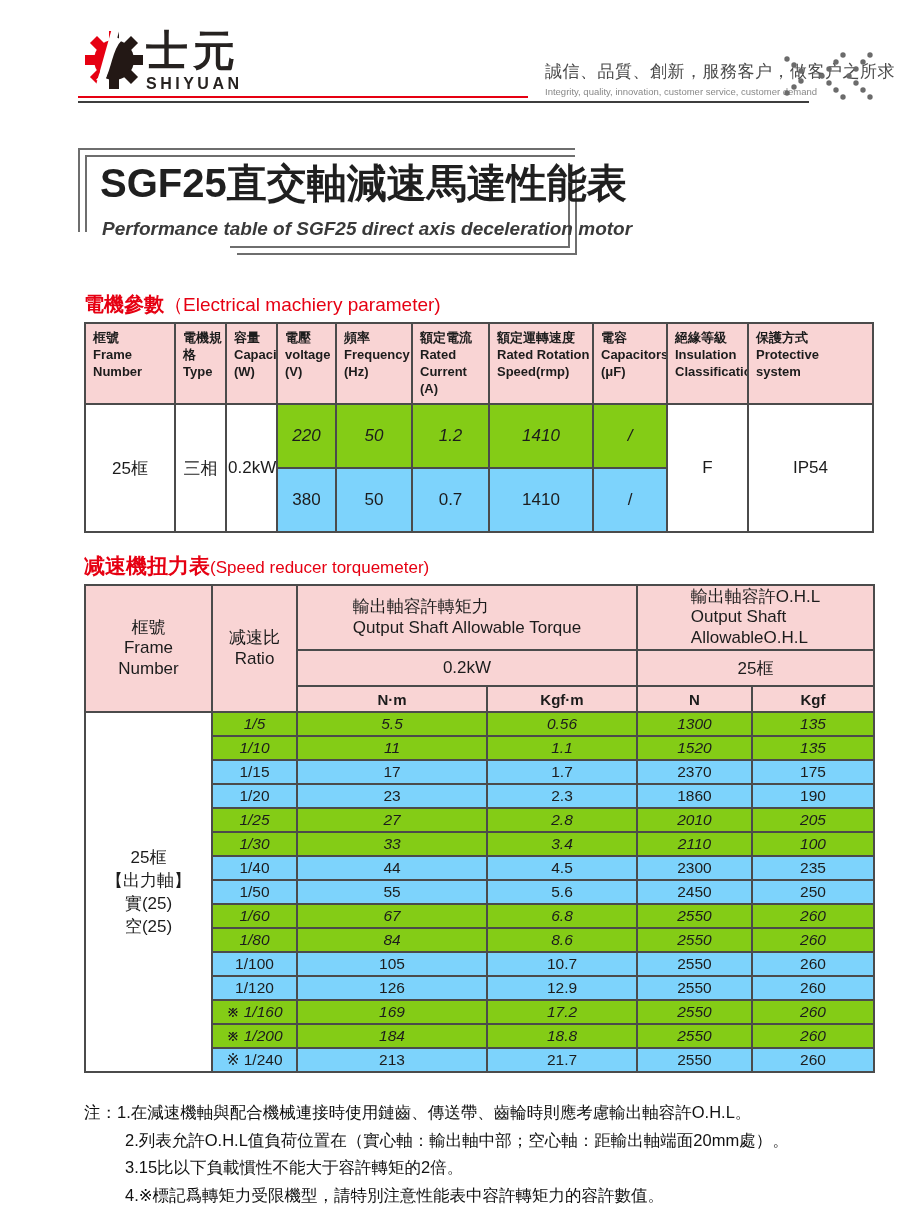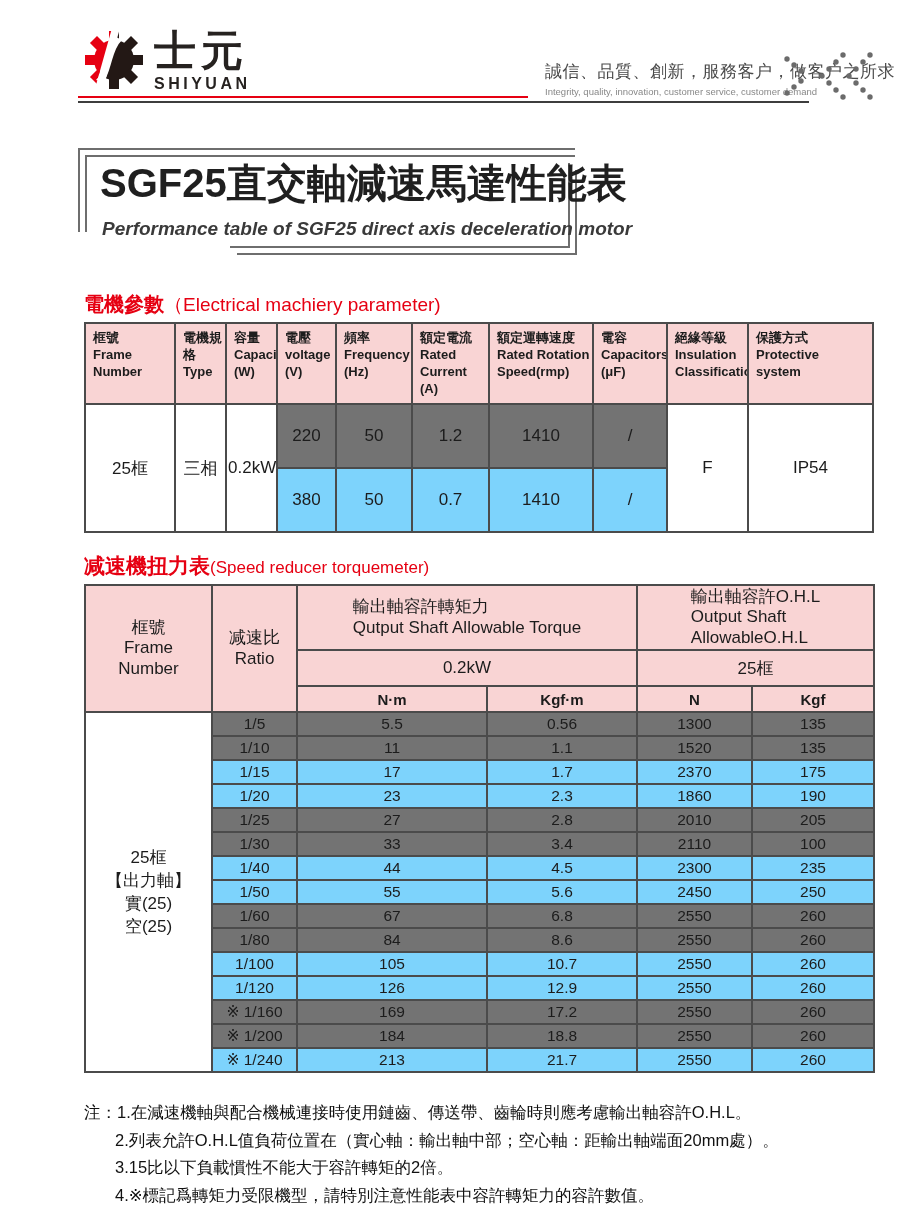--- a/index.html
+++ b/index.html
@@ -2,21 +2,21 @@
 <html><head>
 <meta charset="utf-8">
 <style>
   html,body{margin:0;padding:0;}
   body{background:#fff;}
   .page{position:relative;width:900px;height:1221px;background:#ffffff;overflow:hidden;
         font-family:"Liberation Sans","DejaVu Sans",sans-serif;color:#1c1c1c;}
 
   
   .logo-wrap{position:absolute;left:82px;top:28px;display:flex;align-items:flex-start;}
-  .logo-text{margin-left:8px;}
+  .logo-text{margin-left:0;}
   .logo-cn{font-size:42px;font-weight:bold;color:#262220;letter-spacing:5px;line-height:46px;}
   .logo-en{font-size:16px;font-weight:bold;color:#262220;letter-spacing:3.5px;margin-top:1px;}
   .rule-red{position:absolute;left:78px;top:96px;width:450px;height:2px;background:#e60012;}
   .rule-dark{position:absolute;left:78px;top:101px;width:731px;height:2px;background:#3d3d3d;}
   .slogan{position:absolute;left:545px;top:60px;}
   .slogan-cn{font-size:17px;color:#4a4a4a;letter-spacing:0.5px;}
   .slogan-en{font-size:9.5px;color:#888;margin-top:3px;}
   .chevrons{position:absolute;left:783px;top:48px;}
 
   
@@ -43,21 +43,21 @@
   .sec-en{font-weight:normal;color:#e60012;}
   .sec1 .sec-cn{font-size:20px;}
   .sec1 .sec-en{font-size:19px;}
   .sec2 .sec-cn{font-size:21px;}
   .sec2 .sec-en{font-size:17px;}
 
   
   table{border-collapse:collapse;table-layout:fixed;}
   th,td{border:2px solid #4b4b4b;overflow:hidden;}
   .pre{white-space:pre-line;}
-  .blue{background:#737373;}
+  .blue{background:#84cc16;font-style:italic;}
   .yellow{background:#7dd3fc;}
   .white{background:#ffffff;}
 
   .elec-table{position:absolute;left:84px;top:322px;width:788px;}
   .elec-table th{background:#f9d4d4;font-size:13px;font-weight:bold;text-align:left;
                  vertical-align:top;padding:5px 2px 2px 7px;line-height:1.32;height:72px;}
   .elec-table td{text-align:center;font-size:17px;height:60px;}
 
   .torque-table{position:absolute;left:84px;top:584px;width:789px;}
   .torque-table th{background:#f9d4d4;font-weight:normal;text-align:center;vertical-align:middle;}
@@ -65,21 +65,21 @@
   .torque-table .hd-sub th{font-size:17px;height:32px;}
   .torque-table .hd-units th{font-size:15px;height:22px;font-weight:bold;}
   .torque-table .left-inner{display:inline-block;text-align:left;}
   .torque-table td{text-align:center;font-size:15.5px;height:22px;padding:0;}
   .torque-table .frame-cell{background:#fff;font-size:17px;line-height:23px;
                             text-align:center;vertical-align:middle;}
 
   
   .notes{position:absolute;left:84px;top:1099px;width:760px;font-size:16.5px;
          line-height:27.5px;color:#111;}
-  .notes .indent{margin-left:31px;}
+  .notes .indent{margin-left:41px;}
 </style>
 </head>
 <body>
 
 <div class="page">
 
   <div class="logo-wrap">
     <span>
       <svg width="64" height="64" viewBox="0 0 64 64">
         <defs>

